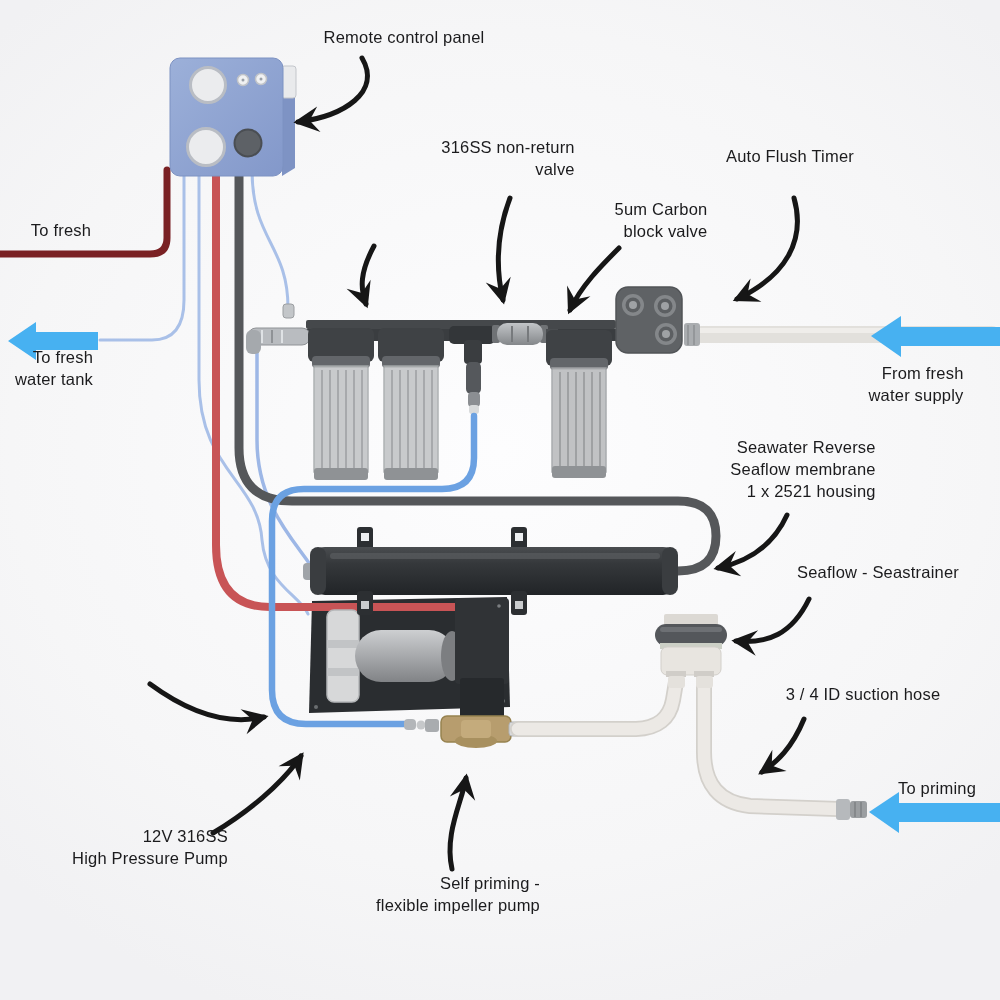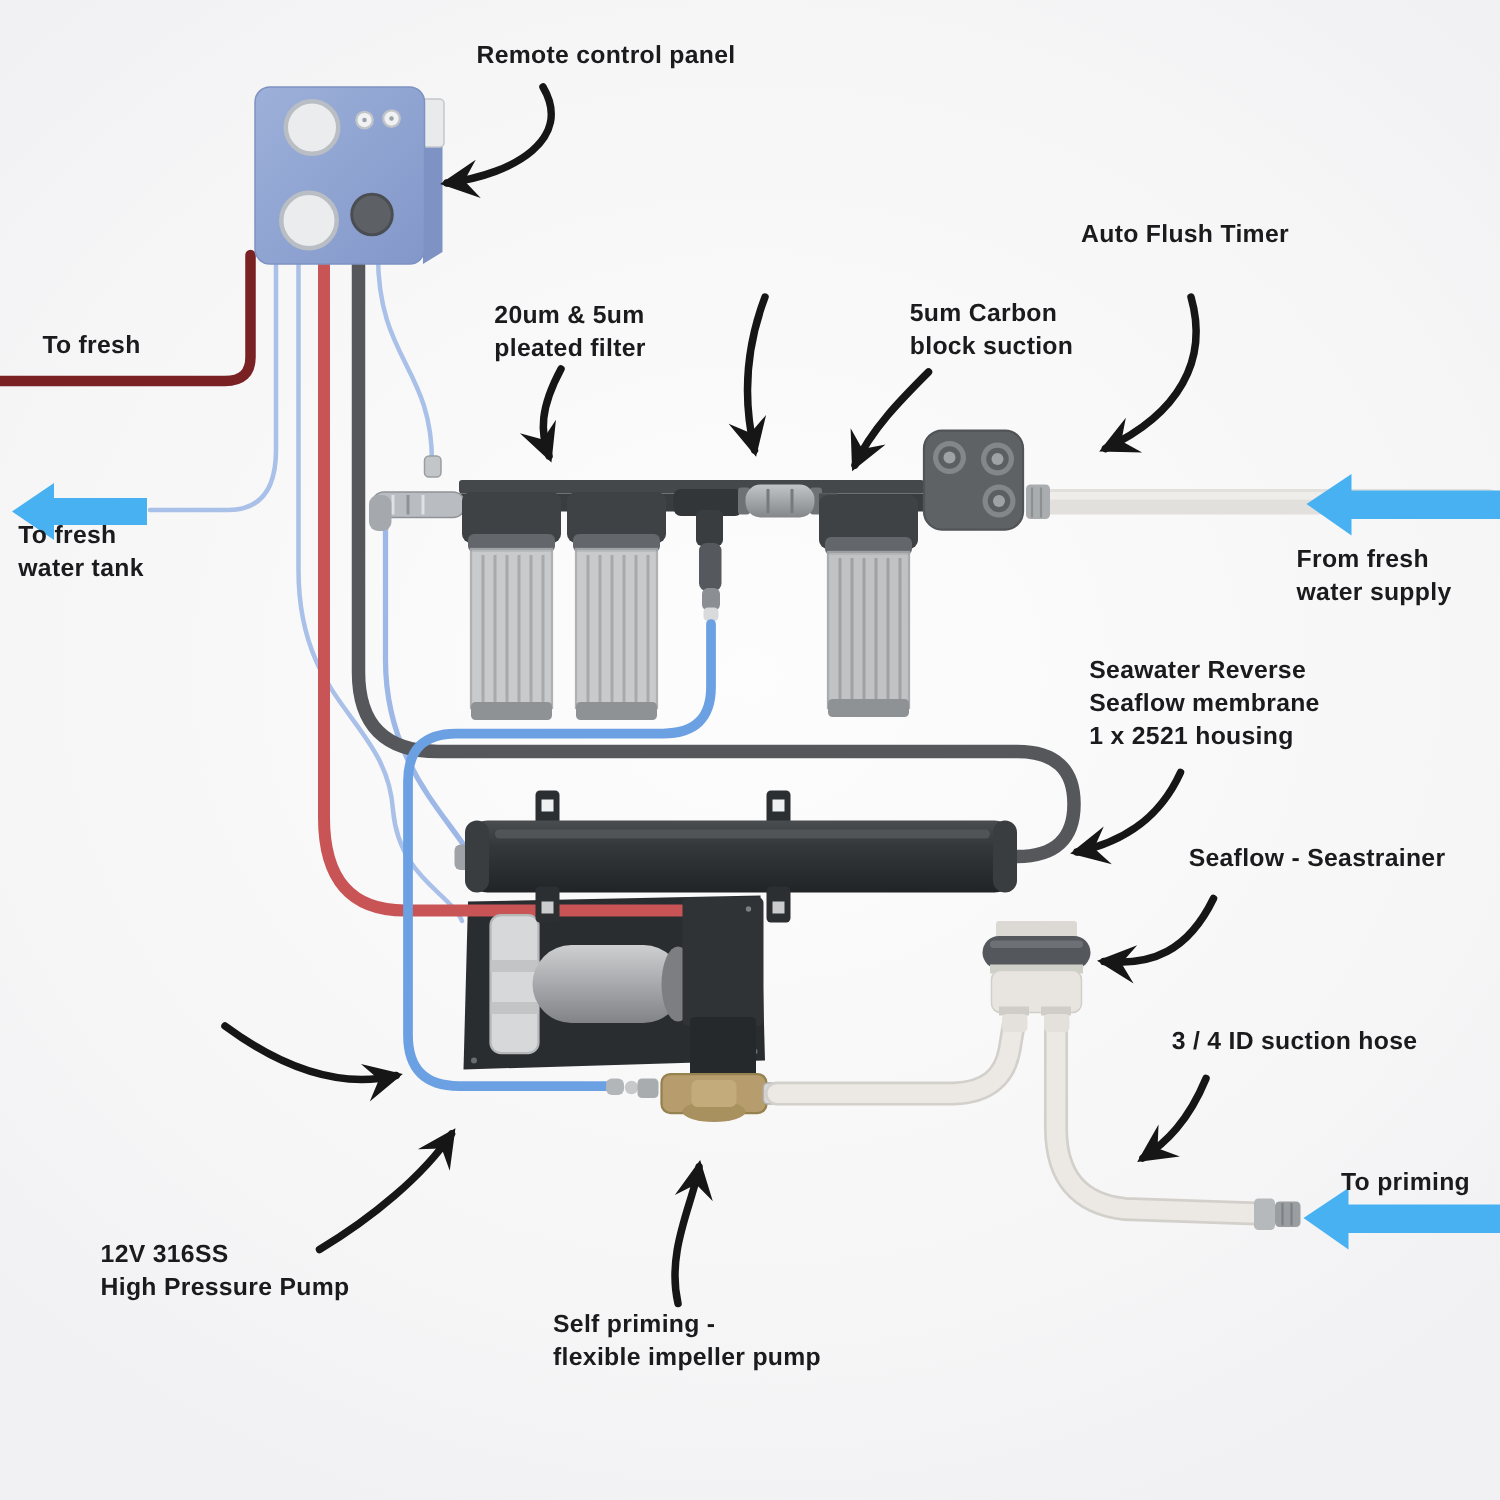--- a/index.html
+++ b/index.html
@@ -1,22 +1,22 @@
 <!DOCTYPE html>
 <html><head>
 <meta charset="utf-8">
 <style>
   html,body{margin:0;padding:0;}
   body{width:1000px;height:1000px;overflow:hidden;
        font-family:"Liberation Sans",sans-serif;}
   .stage{position:relative;width:1000px;height:1000px;
          background:radial-gradient(ellipse 700px 600px at 50% 45%, #fdfdfe 0%, #f6f6f7 70%, #f1f1f3 100%);}
   svg{position:absolute;left:0;top:0;}
-  .lbl{position:absolute;transform:translateX(-50%);text-align:left;
-       font-weight:700;font-size:16.5px;line-height:22px;color:#1b1b1d;
+  .lbl{position:absolute;transform:translateX(-50%);text-align:right;
+       font-weight:400;font-size:16.5px;line-height:22px;color:#1b1b1d;
        letter-spacing:.2px;white-space:nowrap;}
   .lbl span{display:block;}
 </style>
 </head>
 <body>
 
 <div class="stage">
 
 <svg width="1000" height="1000" viewBox="0 0 1000 1000">
   <defs>
@@ -266,27 +266,27 @@
     <path marker-end="url(#ah)" d="M452,869 C444,834 462,802 466,778"></path>
   </g>
 </svg>
 
 <div class="lbl" style="left:404px;top:26px">
       <span>Remote control panel</span>
     </div>
 <div class="lbl" style="left:61px;top:219px">
       <span>To fresh</span>
     </div>
-<div class="lbl" style="left:380px;top:199px">
-      <span>20um  &amp; 5um</span>
-      <span>pleated filter</span>
+<div class="lbl" style="left:508px;top:136px">
+      <span>316SS non-return</span>
+      <span>valve</span>
     </div>
 <div class="lbl" style="left:661px;top:198px">
       <span>5um Carbon</span>
-      <span>block suction</span>
+      <span>block valve</span>
     </div>
 <div class="lbl" style="left:790px;top:145px">
       <span>Auto Flush Timer</span>
     </div>
 <div class="lbl" style="left:54px;top:346px">
       <span>To fresh</span>
       <span>water tank</span>
     </div>
 <div class="lbl" style="left:916px;top:362px">
       <span>From fresh</span>

